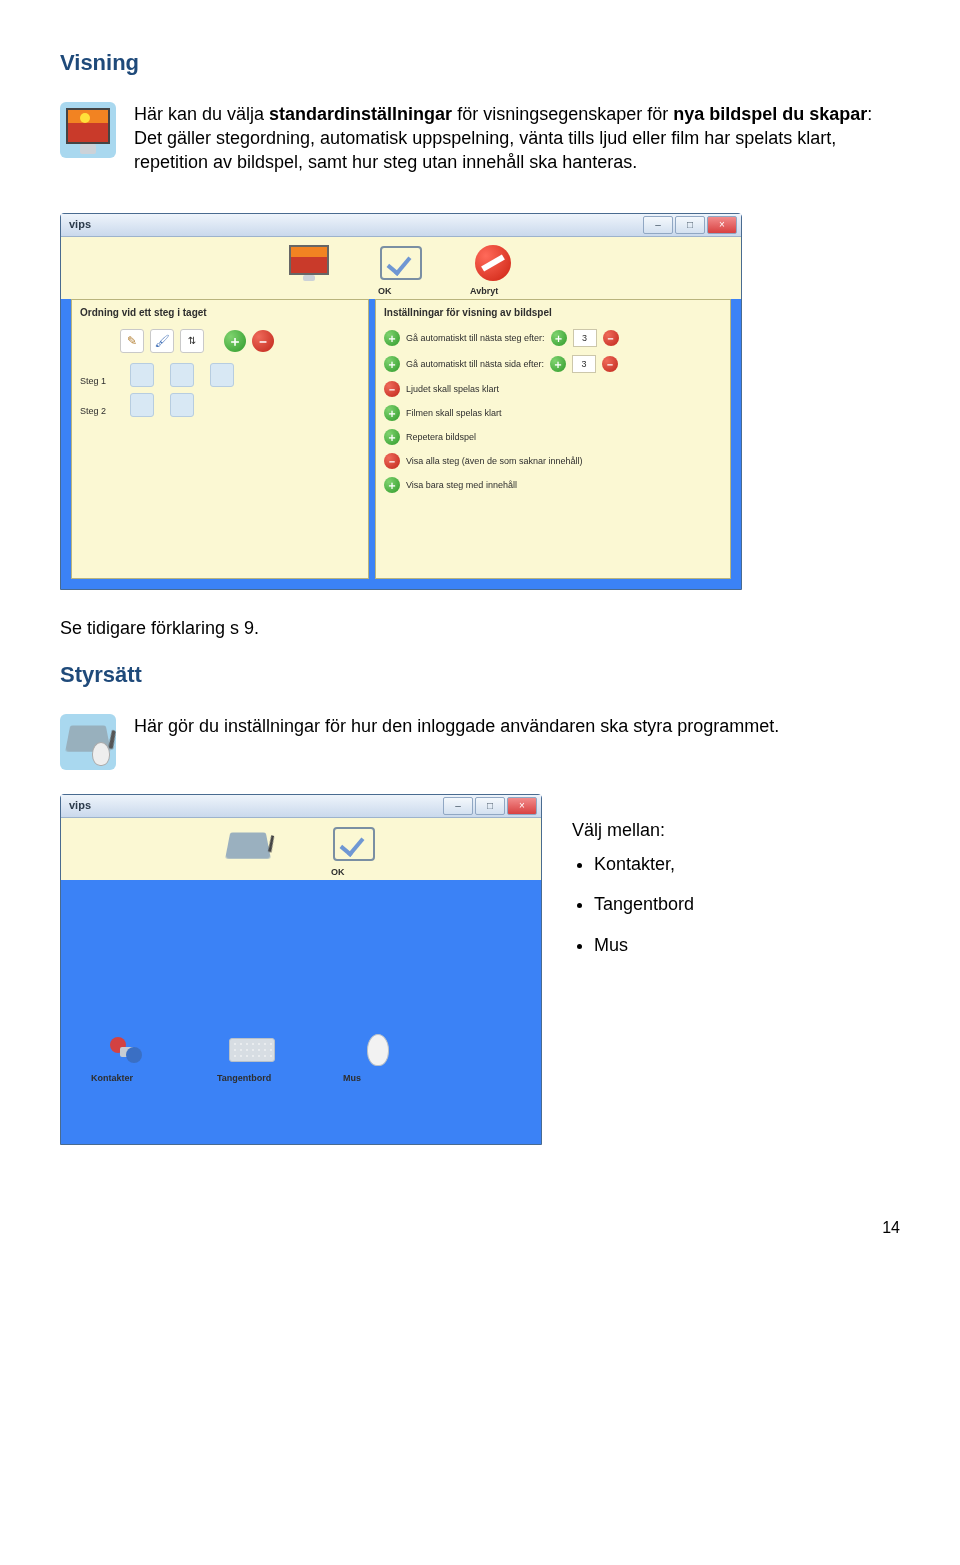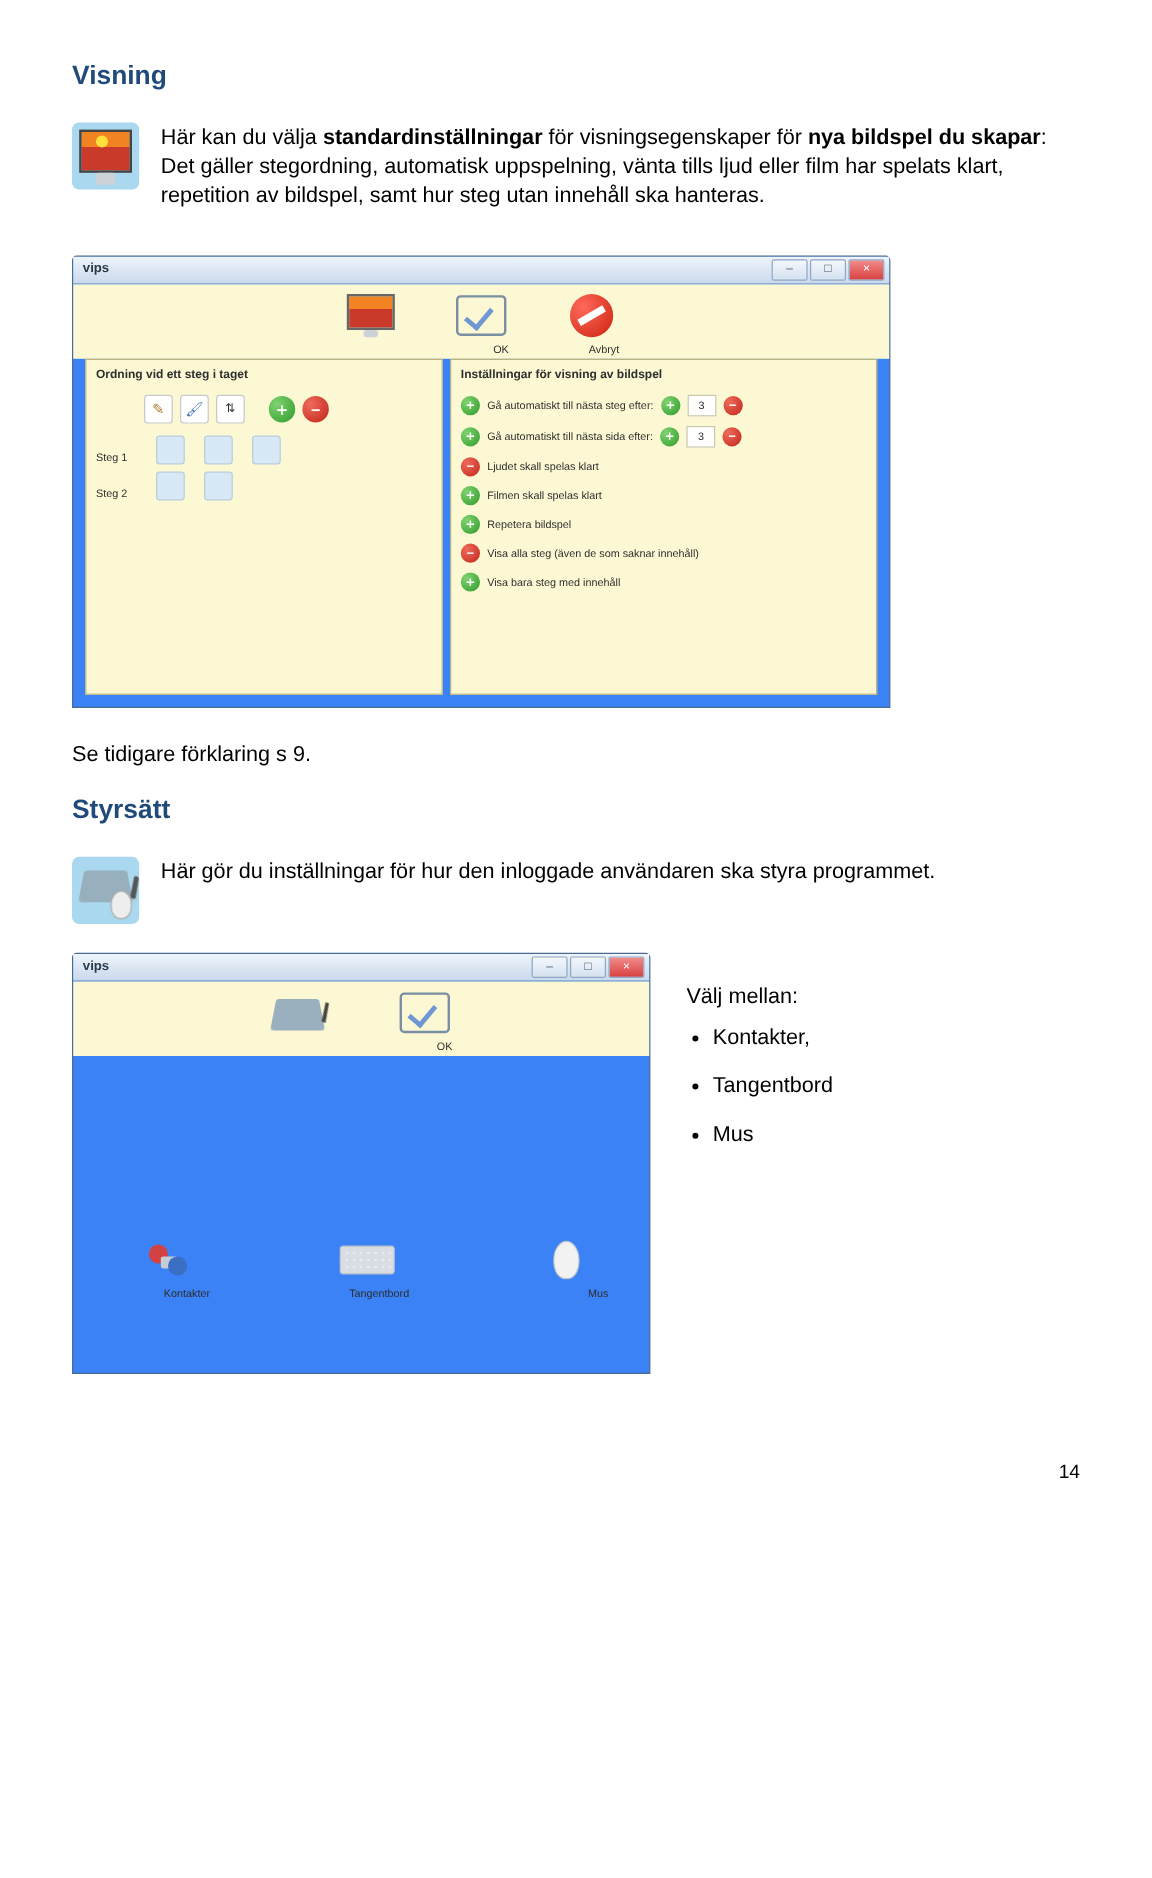--- a/index.html
+++ b/index.html
@@ -119,21 +119,21 @@
   }
   .winbtn.close { background: linear-gradient(#f28b8b,#d84141); color:white; }
 
   .toolbar {
     display:flex;
     gap: 46px;
     padding: 6px 10px 2px 10px;
     justify-content:center;
     background:#fbf8d3;
   }
-  .toolitem { text-align:right; font-size:9px; }
+  .toolitem { text-align:left; font-size:9px;font-weight:bold; }
   .tool-glyph {
     width: 46px; height: 40px;
     margin: 0 auto 2px auto;
     display:flex; align-items:center; justify-content:center;
   }
   .monitor-mini {
     width:36px; height:26px;
     background: linear-gradient(#f28322 0 40%, #c93a2a 40% 100%);
     border:2px solid #666;
     position:relative;
@@ -240,22 +240,22 @@
     width:16px; height:16px; border-radius:50%;
     display:flex; align-items:center; justify-content:center;
     color:white; font-weight:bold; font-size:11px;
   }
   .plus-sm  { background: radial-gradient(circle at 30% 30%, #7fd36f, #2f9a2a); }
   .minus-sm { background: radial-gradient(circle at 30% 30%, #ef6a5a, #c0261a); }
 
   
   .icon-row {
     display:flex;
-    gap:96px;
-    padding: 40px 30px 10px 44px;
+    gap:56px;
+    padding: 40px 30px 10px 30px;
   }
   .icon-row .toolitem { width:70px; }
   .kontakt-glyph { width:40px; height:30px; position:relative; }
   .kontakt-glyph::before, .kontakt-glyph::after {
     content:""; position:absolute; width:16px; height:16px; border-radius:50%;
   }
   .kontakt-glyph::before { background:#d34242; left:4px; top:2px; }
   .kontakt-glyph::after  { background:#3a6fc4; right:4px; bottom:2px; }
   .kontakt-glyph span {
     position:absolute; left:14px; top:12px; width:14px; height:10px; background:#c7cdd3; border-radius:2px;

